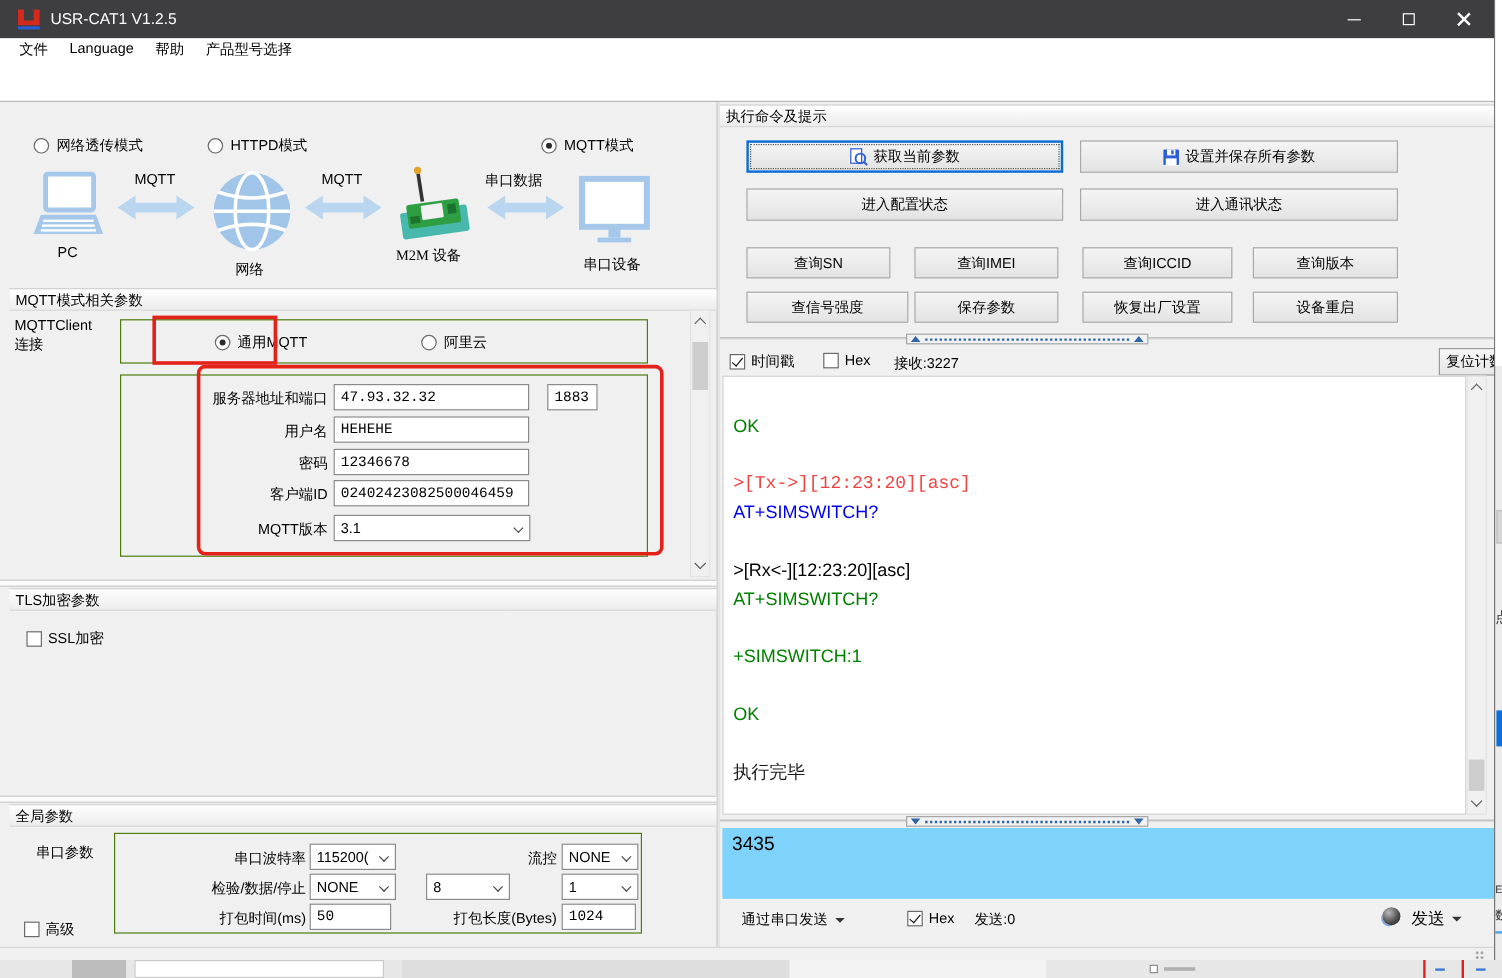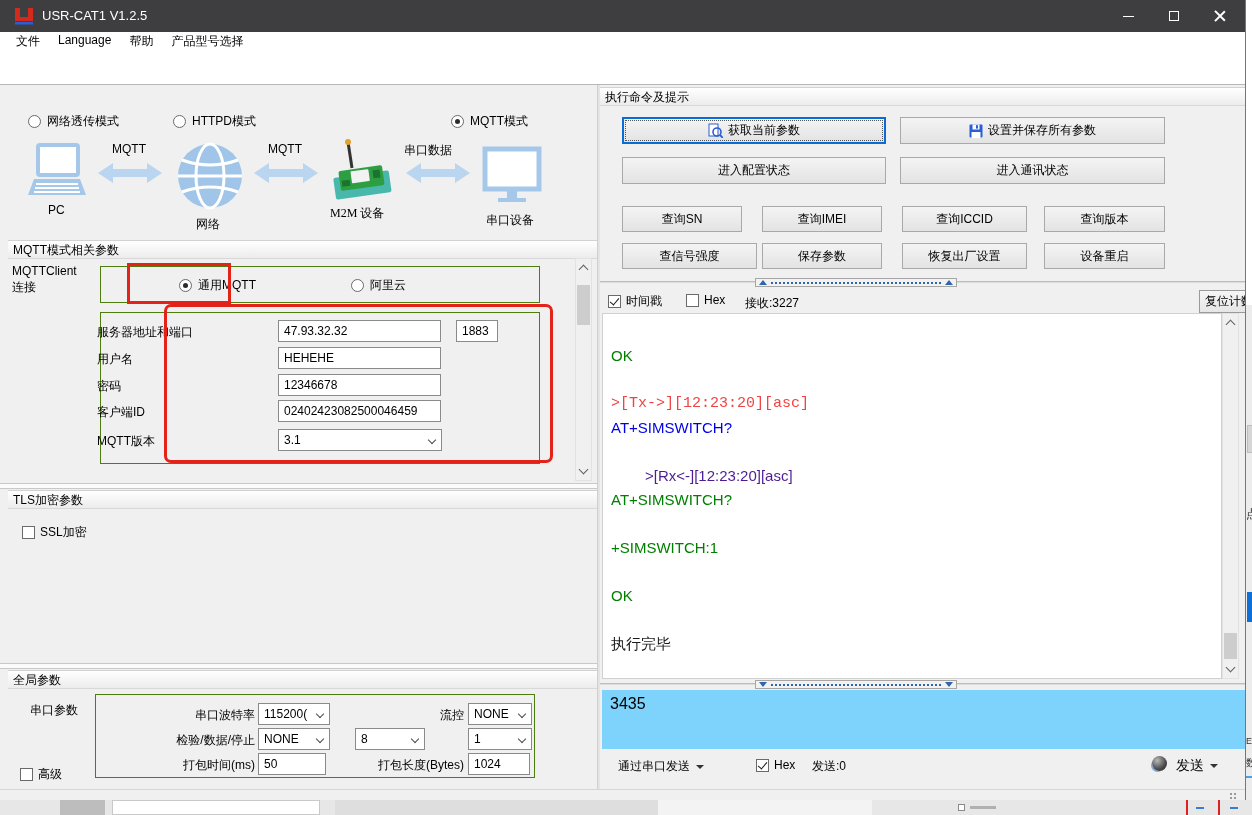--- a/index.html
+++ b/index.html
@@ -23,21 +23,21 @@
   .glyph-close::after { transform:rotate(-45deg); }
 
   
   #menubar { position:absolute; left:0; top:32px; width:1245px; height:19px; background:#fff; display:flex; align-items:center; }
   .mitem { margin:0 9px; cursor:default; }
   .mitem:first-child { margin-left:16px; }
   #toolbar { position:absolute; left:0; top:51px; width:1245px; height:34px; background:#fff; border-bottom:1px solid #b7b7b7; }
   .tlabel { position:absolute; top:61px; }
   .combo { position:absolute; height:22px; background:#fff; border:1px solid #8a8a8a; padding:3px 18px 0 5px; overflow:hidden; white-space:nowrap; }
   .chev { position:absolute; right:6px; top:7px; width:6px; height:6px; border-right:1.4px solid #4a4a4a; border-bottom:1.4px solid #4a4a4a; transform:rotate(45deg); }
-  .input { position:absolute; height:22px; background:#fff; border:1px solid #8a8a8a; font-family:Liberation Sans, sans-serif; font-size:12px; padding:0 5px; }
+  .input { position:absolute; height:22px; background:#fff; border:1px solid #8a8a8a; font-family:Liberation Mono, monospace; font-size:12px; padding:0 5px; }
   #led { position:absolute; left:622px; top:62px; width:13px; height:10px; background:linear-gradient(#5cf05c,#0eb30e); border:1px solid #0a7a0a; border-radius:2px; }
   #close-serial { position:absolute; left:641px; top:60px; color:#f00; font-weight:bold; font-size:13px; }
   #tb-sep { position:absolute; left:712px; top:54px; width:1px; height:28px; background:#d5d5d5; }
 
   
   #main { position:absolute; left:0; top:85px; width:1245px; height:715px; background:#f0f0f0; }
   #vsplit { position:absolute; left:597px; top:85px; width:3px; height:704px; background:#e4e4e4; border-left:1px solid #cfcfcf; }
 
   .g-hdr { position:absolute; height:19px; background:linear-gradient(#ffffff,#ececec); border-top:1px solid #d2d2d2; border-bottom:1px solid #d8d8d8; line-height:18px; padding-left:5px; }
   .sep2 { position:absolute; left:0; width:597px; height:6px; background:#fbfbfb; border-top:1px solid #c9c9c9; border-bottom:1px solid #c9c9c9; }
@@ -49,21 +49,21 @@
   .cbrow { position:absolute; display:flex; align-items:center; gap:5px; }
   .cbrow.on .cb::after, .cb.on::after { content:''; position:absolute; left:2.5px; top:0px; width:4px; height:8px; border-right:1.6px solid #1a1a1a; border-bottom:1.6px solid #1a1a1a; transform:rotate(40deg); }
   .mode { position:absolute; display:flex; align-items:center; gap:6px; }
 
   
   .diag-label { position:absolute; color:#000; }
   .net-label { font-family:"Liberation Serif","DejaVu Serif",serif; }
 
   
   .fbox { position:absolute; border:1px solid #4d7c0f; }
-  .flabel { position:absolute; left:96px; width:176px; }
+  .flabel { position:absolute; left:96px; width:176px; text-align:right; }
   .redbox { position:absolute; border:3px solid #e32219; pointer-events:none; }
 
   
   .sbar { position:absolute; width:17px; background:#f0f0f0; border:1px solid #e2e2e2; }
   .sarrow { position:absolute; left:4px; width:7px; height:7px; border-right:1.4px solid #606060; border-bottom:1.4px solid #606060; }
   .sarrow.up { transform:rotate(-135deg); }
   .sarrow.down { transform:rotate(45deg); }
   .sthumb { position:absolute; left:1px; width:13px; background:#cdcdcd; }
 
   
@@ -351,21 +351,21 @@
   <span class="abs" style="left:745px;top:295px" data-name="recv-counter">接收:3227</span>
   <div class="smallbtn" style="left:1199px;top:290px;width:60px;height:23px" data-name="reset-counter-button">复位计数</div>
 
   <div id="log" data-name="log-output">
     <div>
         <div class="logline" data-name="log-line" style="color: rgb(0, 128, 0);">OK</div>
         <div class="logline" data-name="log-line" style="color: rgb(0, 128, 0);"></div>
         <div class="logline" data-name="log-line" style="color: #ef4444; font-family: Liberation Mono, monospace;">&gt;[Tx-&gt;][12:23:20][asc]</div>
         <div class="logline" data-name="log-line" style="color: rgb(0, 0, 232);">AT+SIMSWITCH?</div>
         <div class="logline" data-name="log-line" style="color: rgb(0, 0, 232);"></div>
-        <div class="logline" data-name="log-line" style="color: #4c1d95; margin-left: 34px;">&gt;[Rx&lt;-][12:23:20][asc]</div>
+        <div class="logline" data-name="log-line" style="color: #000000;">&gt;[Rx&lt;-][12:23:20][asc]</div>
         <div class="logline" data-name="log-line" style="color: rgb(0, 128, 0);">AT+SIMSWITCH?</div>
         <div class="logline" data-name="log-line" style="color: rgb(0, 128, 0);"></div>
         <div class="logline" data-name="log-line" style="color: rgb(0, 128, 0);">+SIMSWITCH:1</div>
         <div class="logline" data-name="log-line" style="color: rgb(0, 128, 0);"></div>
         <div class="logline" data-name="log-line" style="color: rgb(0, 128, 0);">OK</div>
         <div class="logline" data-name="log-line" style="color: rgb(0, 128, 0);"></div>
         <div class="logline" data-name="log-line" style="color: rgb(26, 26, 26);">执行完毕</div>
       </div>
   </div>
   <div class="sbar" style="left:1222px;top:313px;height:366px" data-name="log-scrollbar">

